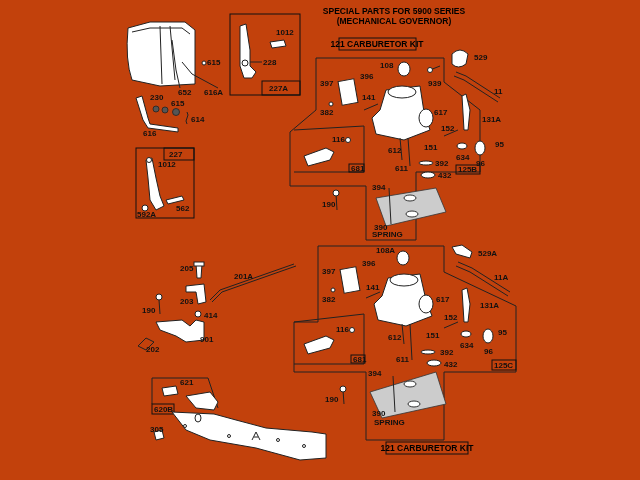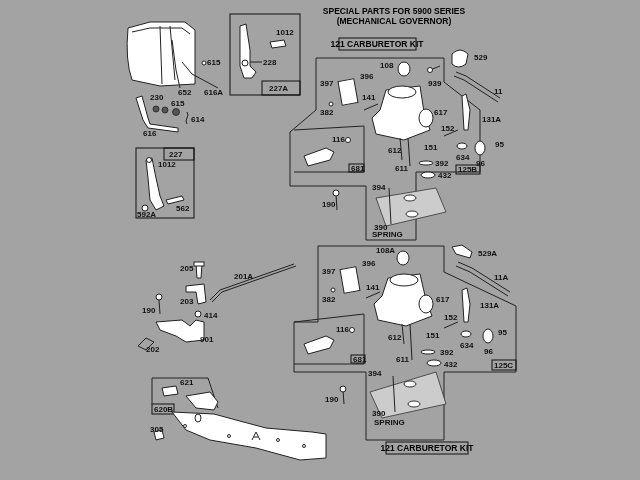--- a/index.html
+++ b/index.html
@@ -1,16 +1,16 @@
 <!DOCTYPE html>
 <html><head>
 <meta charset="utf-8">
 <style>
   html,body{margin:0;padding:0;background:#fff;}
-  #stage{position:relative;width:640px;height:480px;overflow:hidden;background:#a3a3a3;}
+  #stage{position:relative;width:640px;height:480px;overflow:hidden;background:#c2410c;}
   svg{position:absolute;left:0;top:0;}
   .lbl{font-family:"Liberation Sans",sans-serif;font-size:8px;fill:#111;font-weight:bold;}
   .ttl{font-family:"Liberation Sans",sans-serif;font-size:8.5px;fill:#000;font-weight:bold;}
   .box{fill:none;stroke:#111;stroke-width:1;}
   .ln{fill:none;stroke:#222;stroke-width:1;}
   .part{fill:#fff;stroke:#222;stroke-width:1;}
   .dark{fill:#555;stroke:#222;stroke-width:0.8;}
   .speck{fill:#ccc;stroke:#333;stroke-width:0.8;}
 </style>
 </head>

